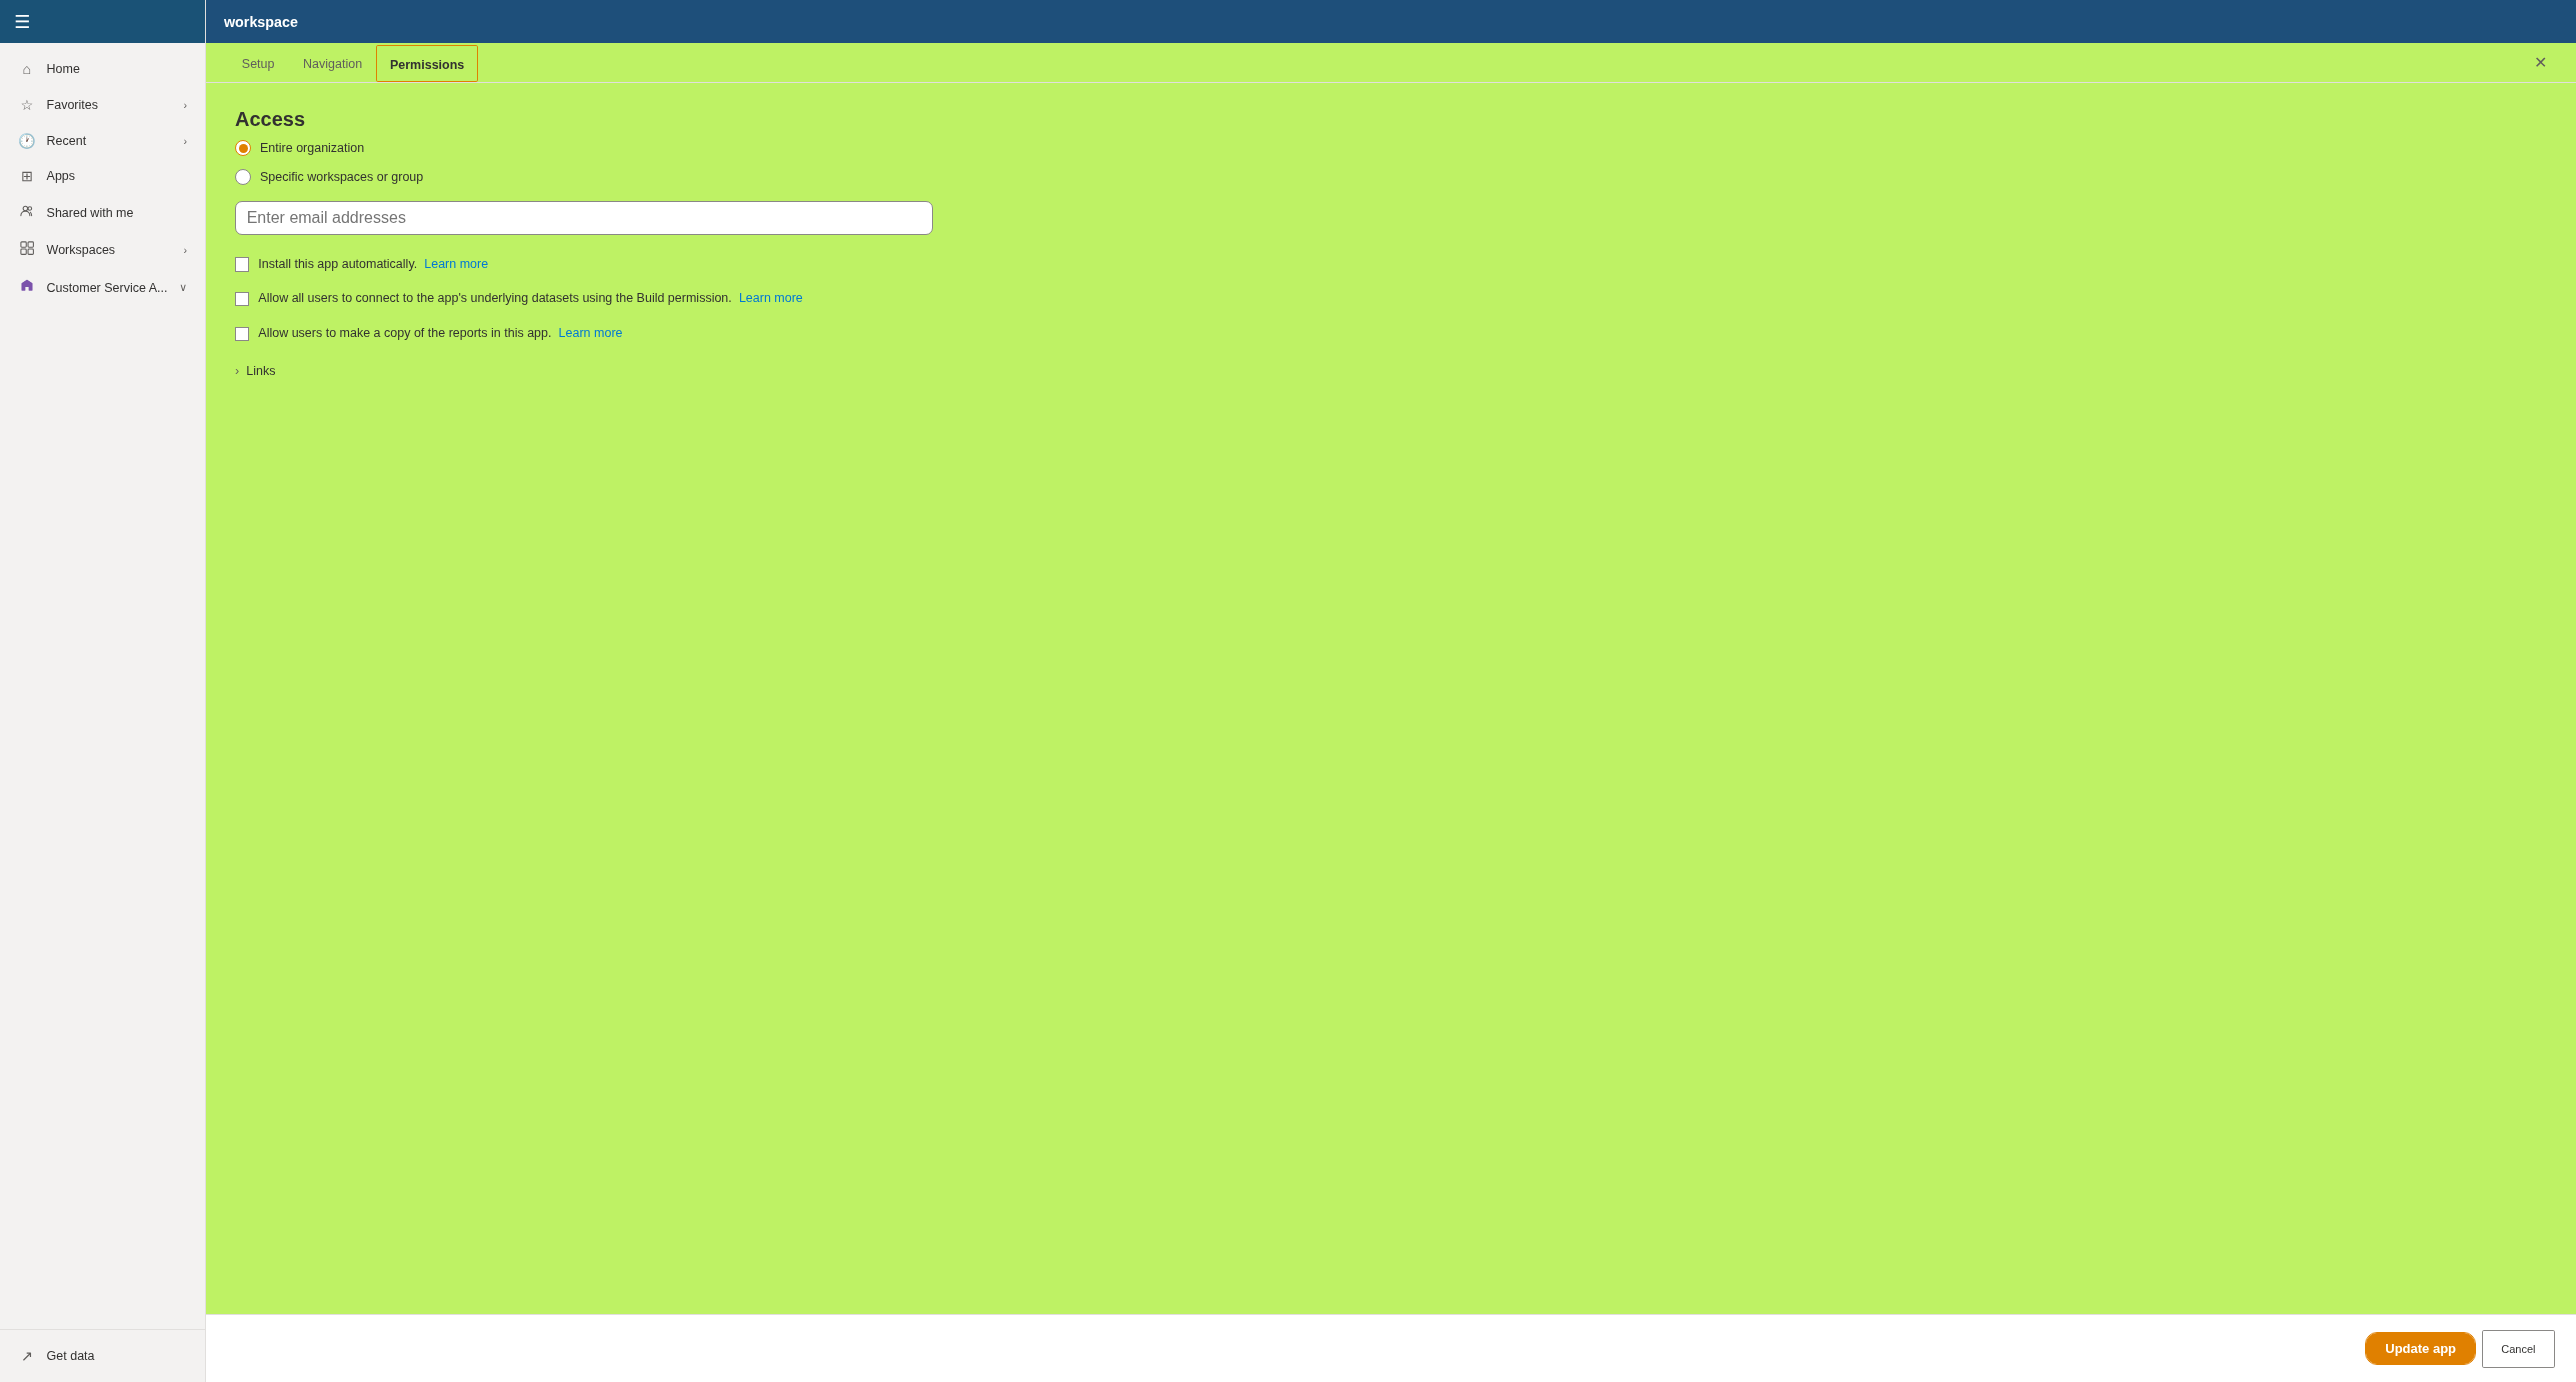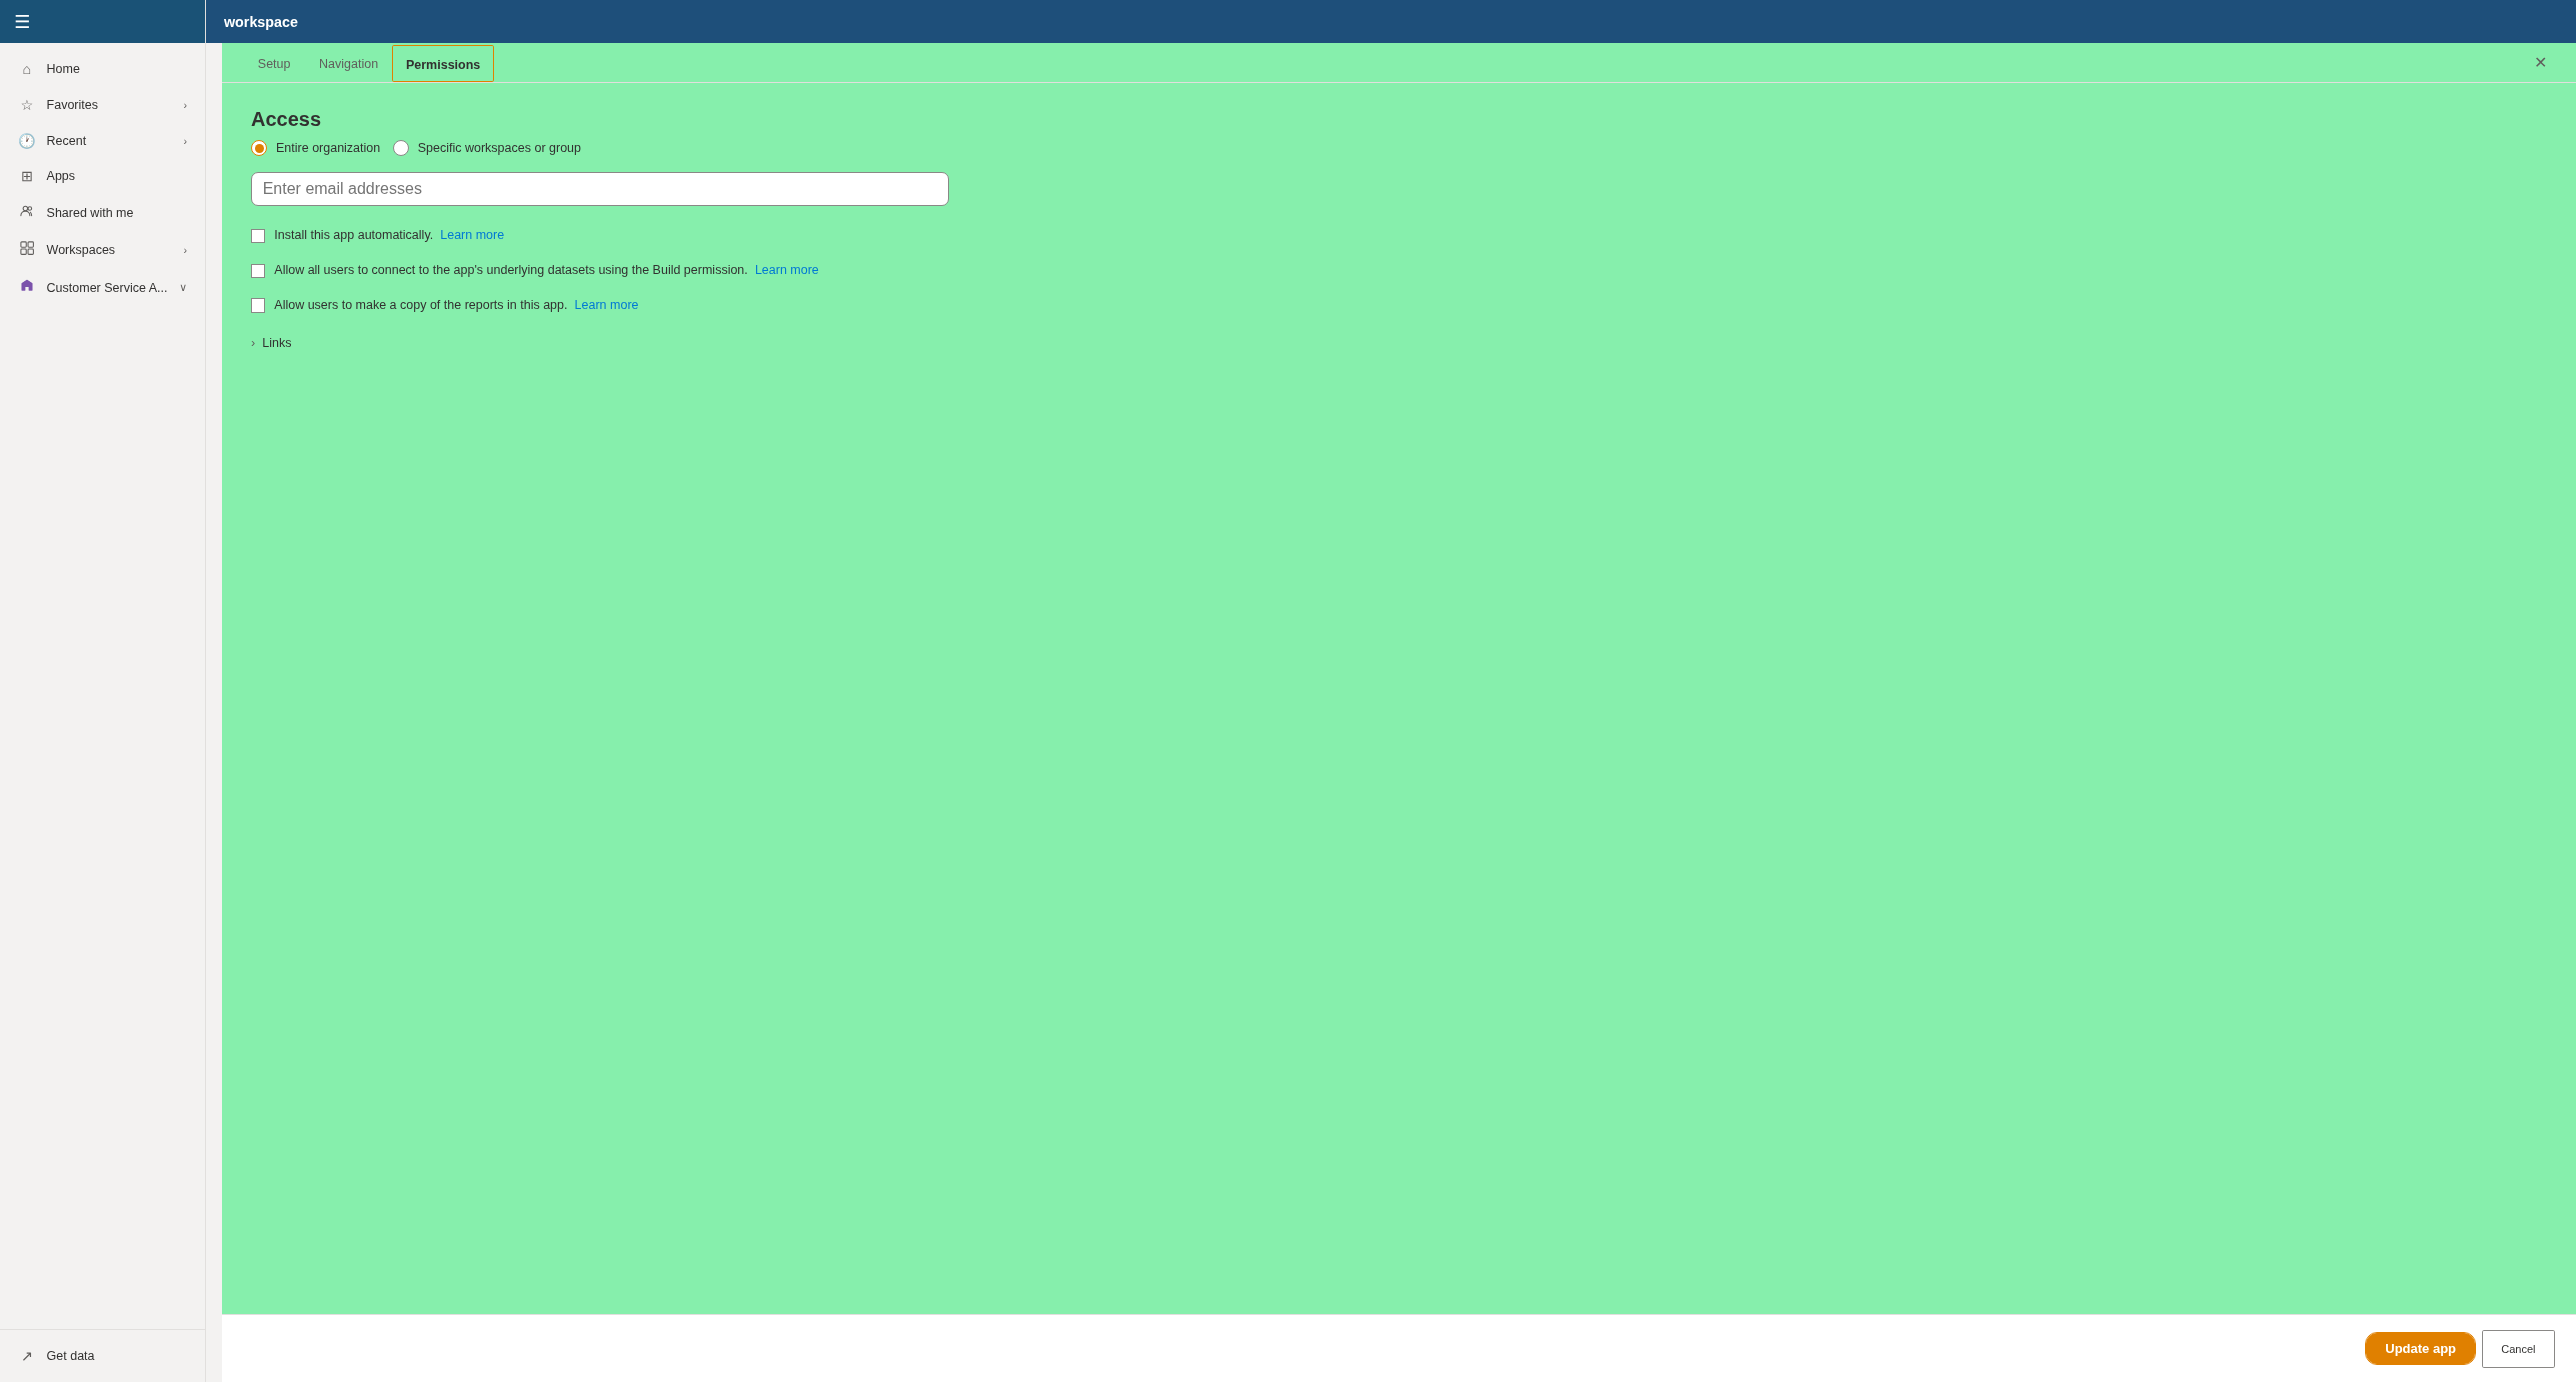--- a/index.html
+++ b/index.html
@@ -70,24 +70,23 @@
       display: flex;
       align-items: center;
       padding: 0 18px;
       color: white;
       font-size: 14.3px;
       font-weight: 700;
     }
 
     .content-area {
       flex: 1;
-      background: #86efac;
+      background: #bef264;
       overflow-y: auto;
       position: relative;
-      margin-left: 16px;
     }
     .tab {
       padding: 14.3px 14.3px 10.7px;
       font-size: 12.5px;
       cursor: pointer;
       color: #605e5c;
       border-bottom: 1.8px solid transparent;
       margin-bottom: -0.9px;
     }
     .tab.active {
@@ -127,21 +126,21 @@
       margin-bottom: 16px;
       line-height: 1.5;
     }
     .access-description a {
       color: #0078d4;
       text-decoration: none;
     }
 
     .radio-group {
       display: flex;
-      flex-direction: row;
+      flex-direction: column;
       gap: 12.5px;
       margin-bottom: 16px;
     }
     .radio-item {
       display: flex;
       align-items: center;
       gap: 9px;
       font-size: 12.5px;
       color: #323130;
       cursor: pointer;

